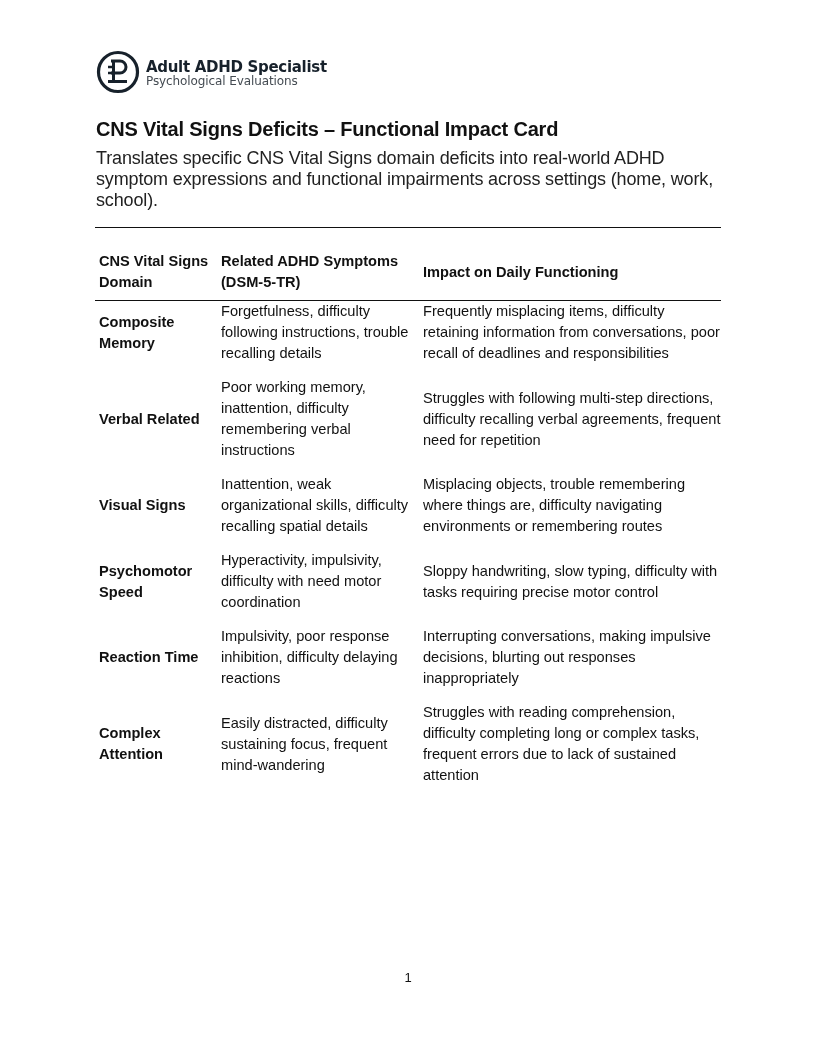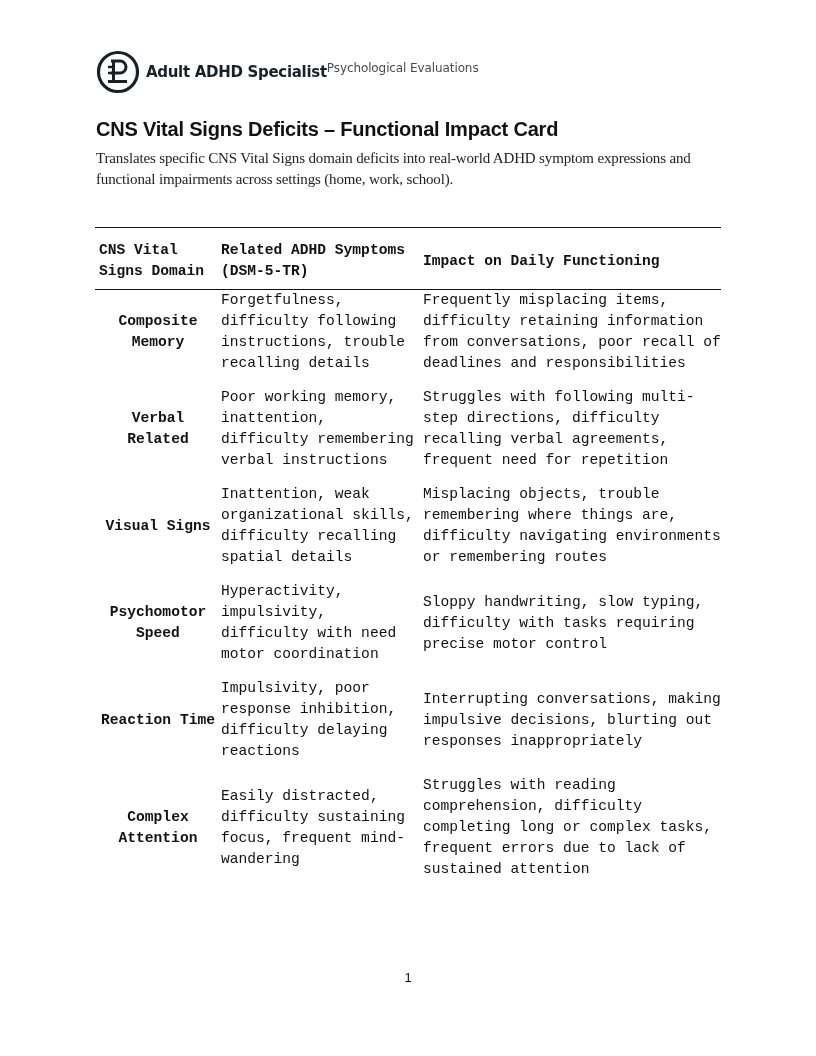--- a/index.html
+++ b/index.html
@@ -22,21 +22,21 @@
       align-items: center;
     }
     .logo-mark {
       width: 44px;
       height: 44px;
       display: block;
     }
     .logo-text {
       margin-left: 6px;
       display: flex;
-      flex-direction: row;
+      flex-direction: column;
     }
     .logo-title {
       font-family: "DejaVu Sans", sans-serif;
       font-weight: bold;
       font-size: 15px;
       color: #17212b;
       letter-spacing: -0.3px;
       line-height: 18px;
     }
     .logo-sub {
@@ -56,60 +56,59 @@
       font-size: 20px;
       color: #111111;
       letter-spacing: -0.2px;
     }
     .doc-desc {
       position: absolute;
       left: 96px;
       top: 148px;
       width: 620px;
       margin: 0;
-      font-family: Liberation Serif, serif;
-      font-size: 15px;
+      font-family: Liberation Sans, sans-serif;
+      font-size: 18px;
       line-height: 21px;
       color: #222222;
       letter-spacing: -0.15px;
     }
     .rule-top {
       position: absolute;
       left: 95px;
       top: 227px;
       width: 626px;
       height: 0;
       border-top: 1px solid #111111;
     }
     table.impact {
       position: absolute;
       left: 95px;
-      top: 240px;
+      top: 251px;
       width: 626px;
       border-collapse: collapse;
-      font-family: Liberation Mono, monospace;
+      font-family: Liberation Sans, sans-serif;
       font-size: 14.6px;
       line-height: 21px;
       color: #111111;
     }
     table.impact th {
       text-align: left;
       font-weight: bold;
       vertical-align: middle;
       padding: 0 4px 7px 4px;
       border-bottom: 1px solid #111111;
     }
     table.impact td {
       vertical-align: middle;
       padding: 0 0 0 4px;
     }
     table.impact td.domain {
       font-weight: bold;
       padding-left: 4px;
-      text-align: center;
     }
     table.impact tbody tr td {
       padding-top: 0;
       padding-bottom: 13px;
     }
     table.impact tbody tr:first-child td {
       padding-top: 0;
     }
     col.c1 { width: 122px; }
     col.c2 { width: 202px; }

